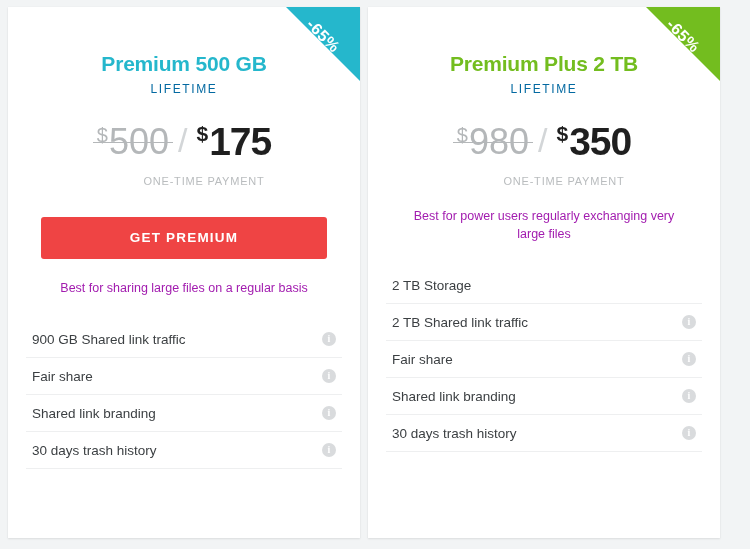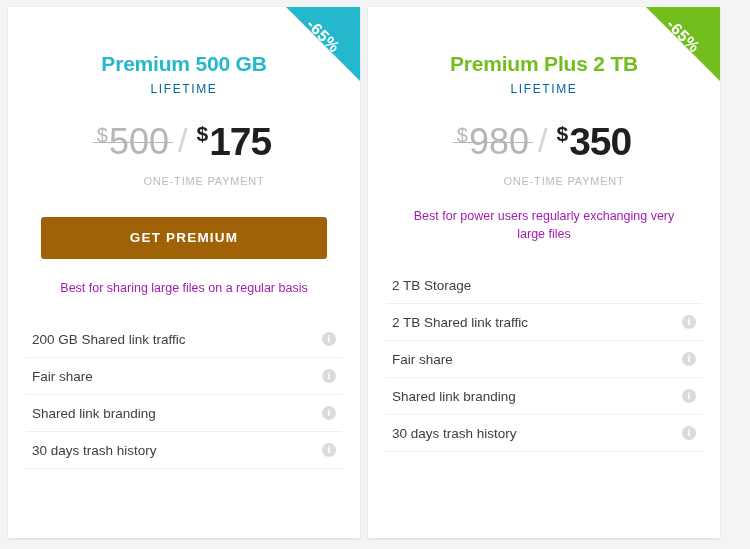--- a/index.html
+++ b/index.html
@@ -156,21 +156,21 @@
   }
 
   
   .cta {
     display: block;
     margin: 30px auto 0;
     width: 286px;
     height: 42px;
     border: none;
     border-radius: 3px;
-    background: #a16207;
+    background: #ef4444;
     color: #ffffff;
     font-size: 13.5px;
     font-weight: bold;
     letter-spacing: 1.2px;
     font-family: "Liberation Sans", sans-serif;
     cursor: pointer;
     text-align: center;
     line-height: 42px;
     padding: 0;
   }
@@ -249,21 +249,21 @@
         <span class="price-old"><span class="cur">$</span><span>500</span></span><span class="price-sep">/</span><span class="price-new"><span class="cur">$</span><span>175</span></span>
       </div>
       <div class="price-note">ONE-TIME PAYMENT</div>
 
       <button class="cta">GET PREMIUM</button>
 
       <div class="tagline">Best for sharing large files on a regular basis</div>
 
       <ul class="features">
         <li class="feature">
-          <span class="feature-label">200 GB Shared link traffic</span>
+          <span class="feature-label">900 GB Shared link traffic</span>
           <span class="info-icon">i</span>
         </li>
         <li class="feature">
           <span class="feature-label">Fair share</span>
           <span class="info-icon">i</span>
         </li>
         <li class="feature">
           <span class="feature-label">Shared link branding</span>
           <span class="info-icon">i</span>
         </li>

